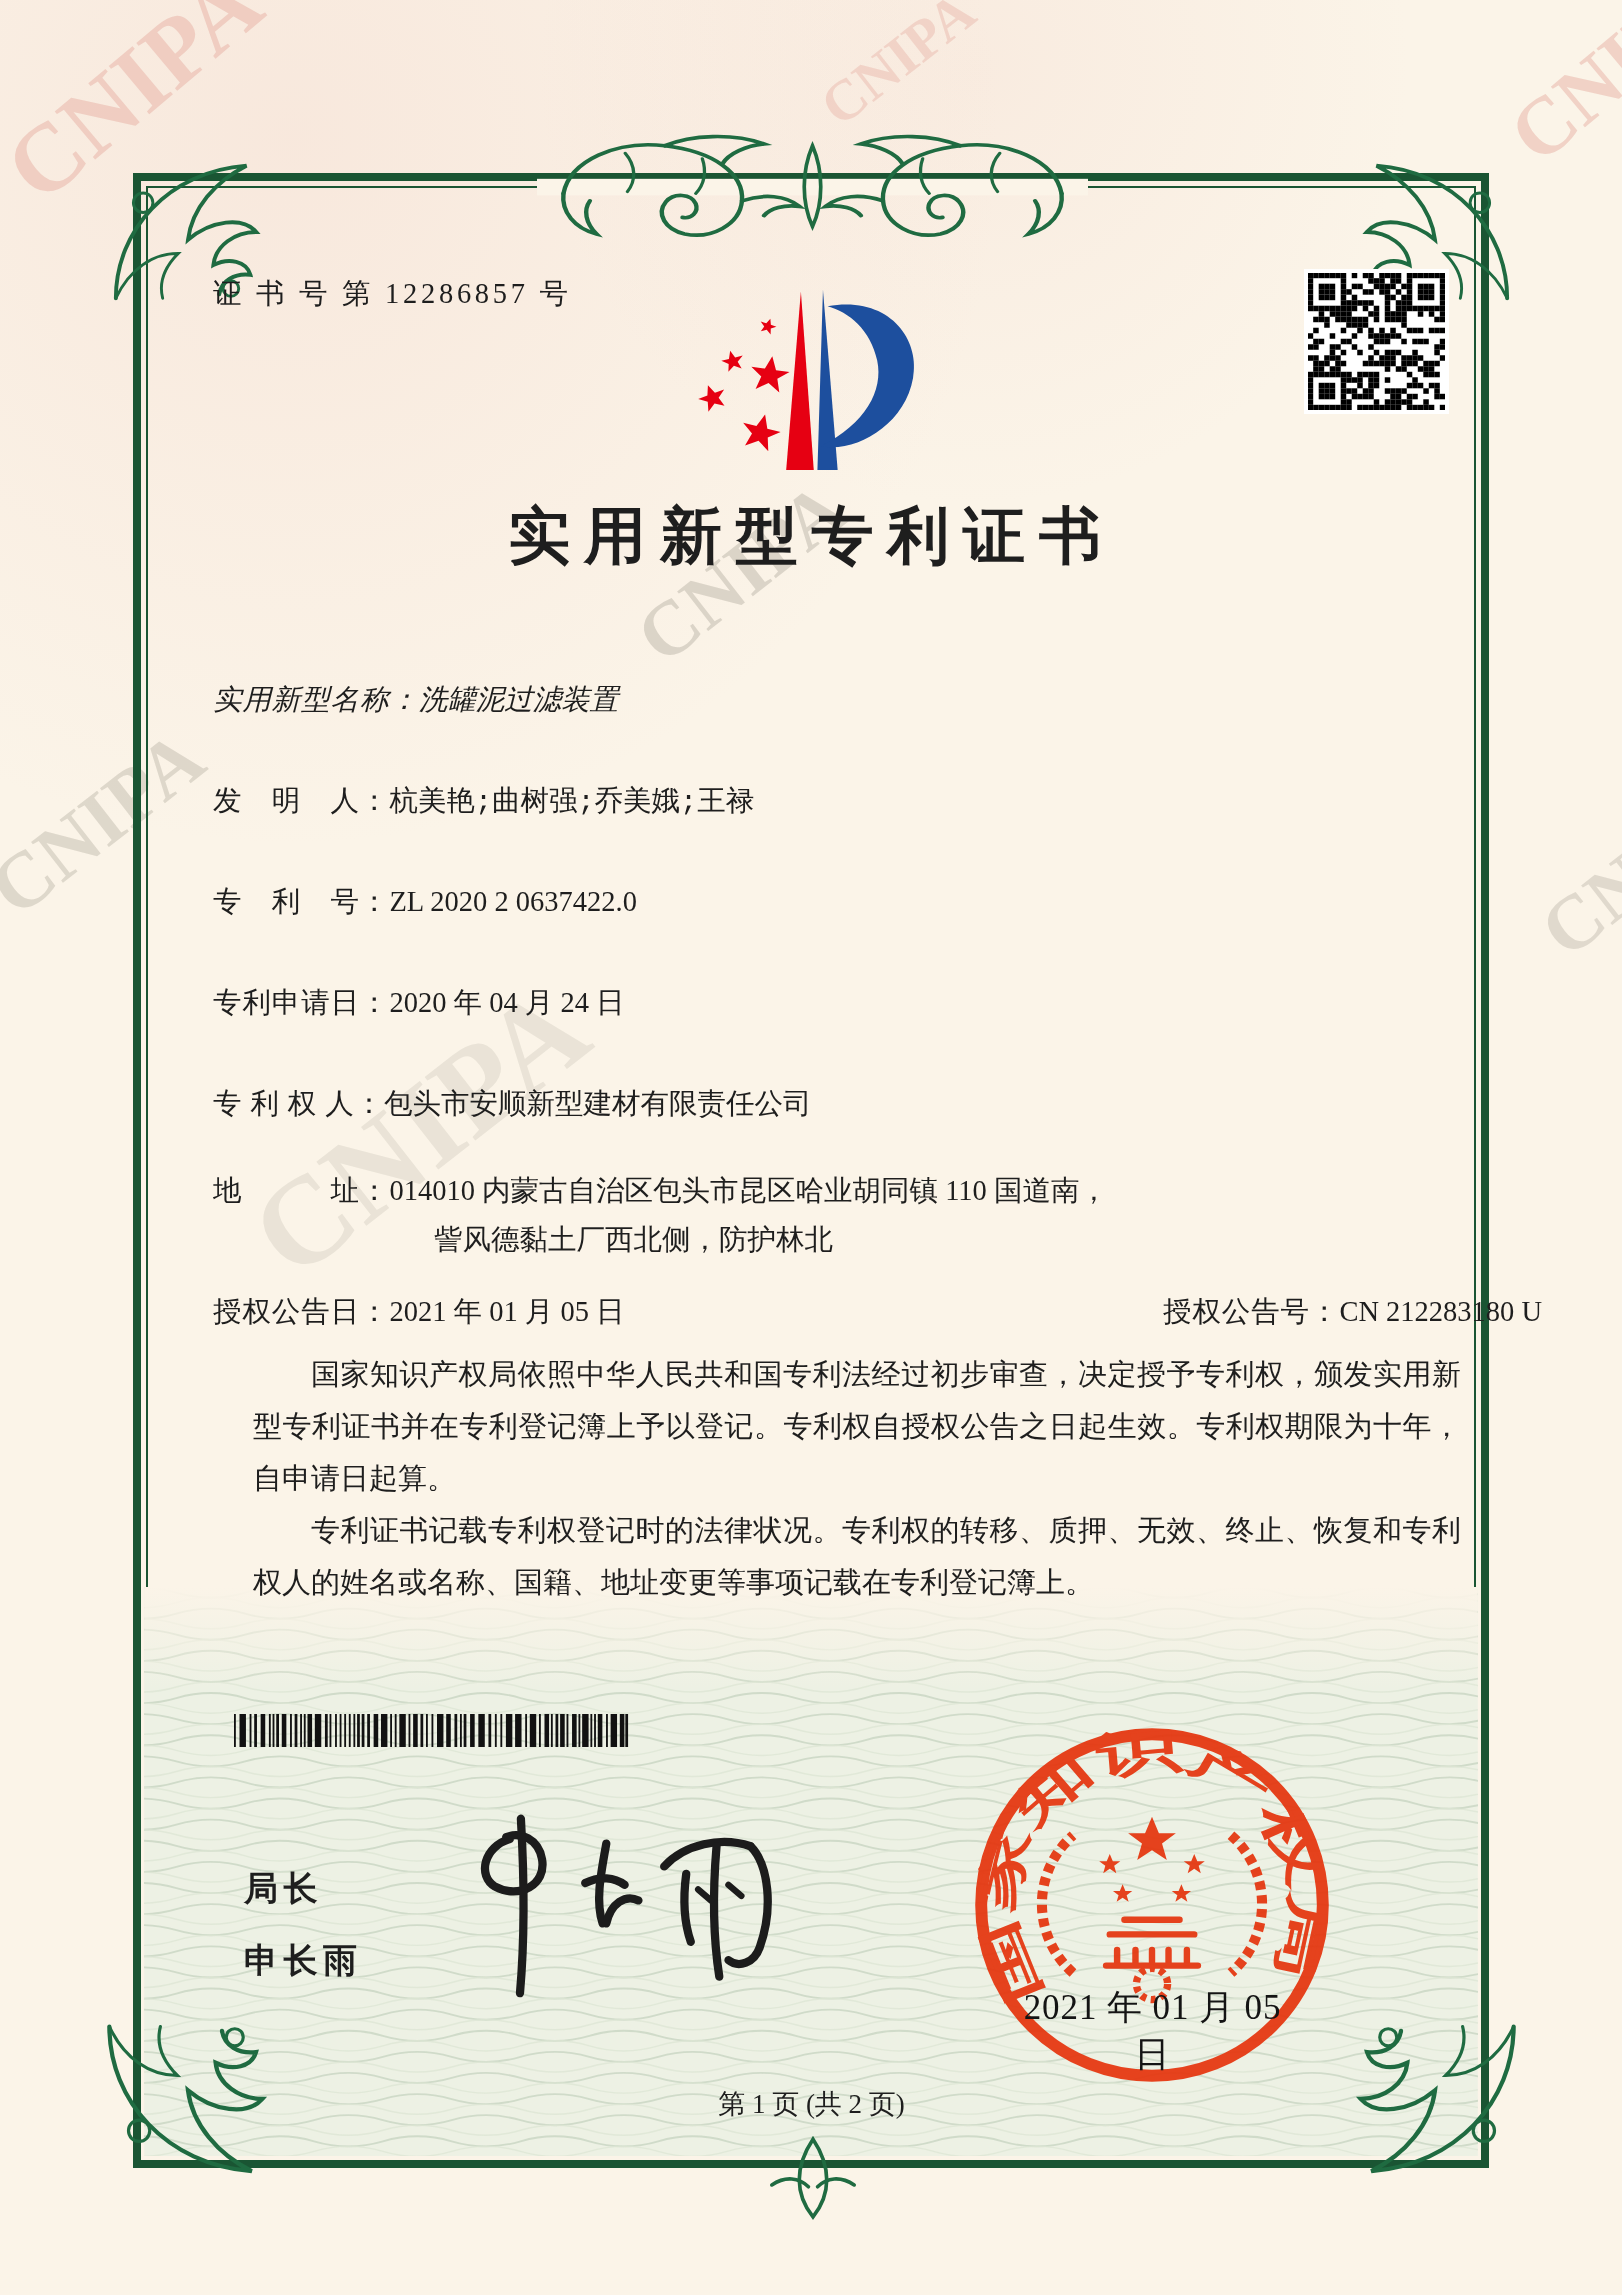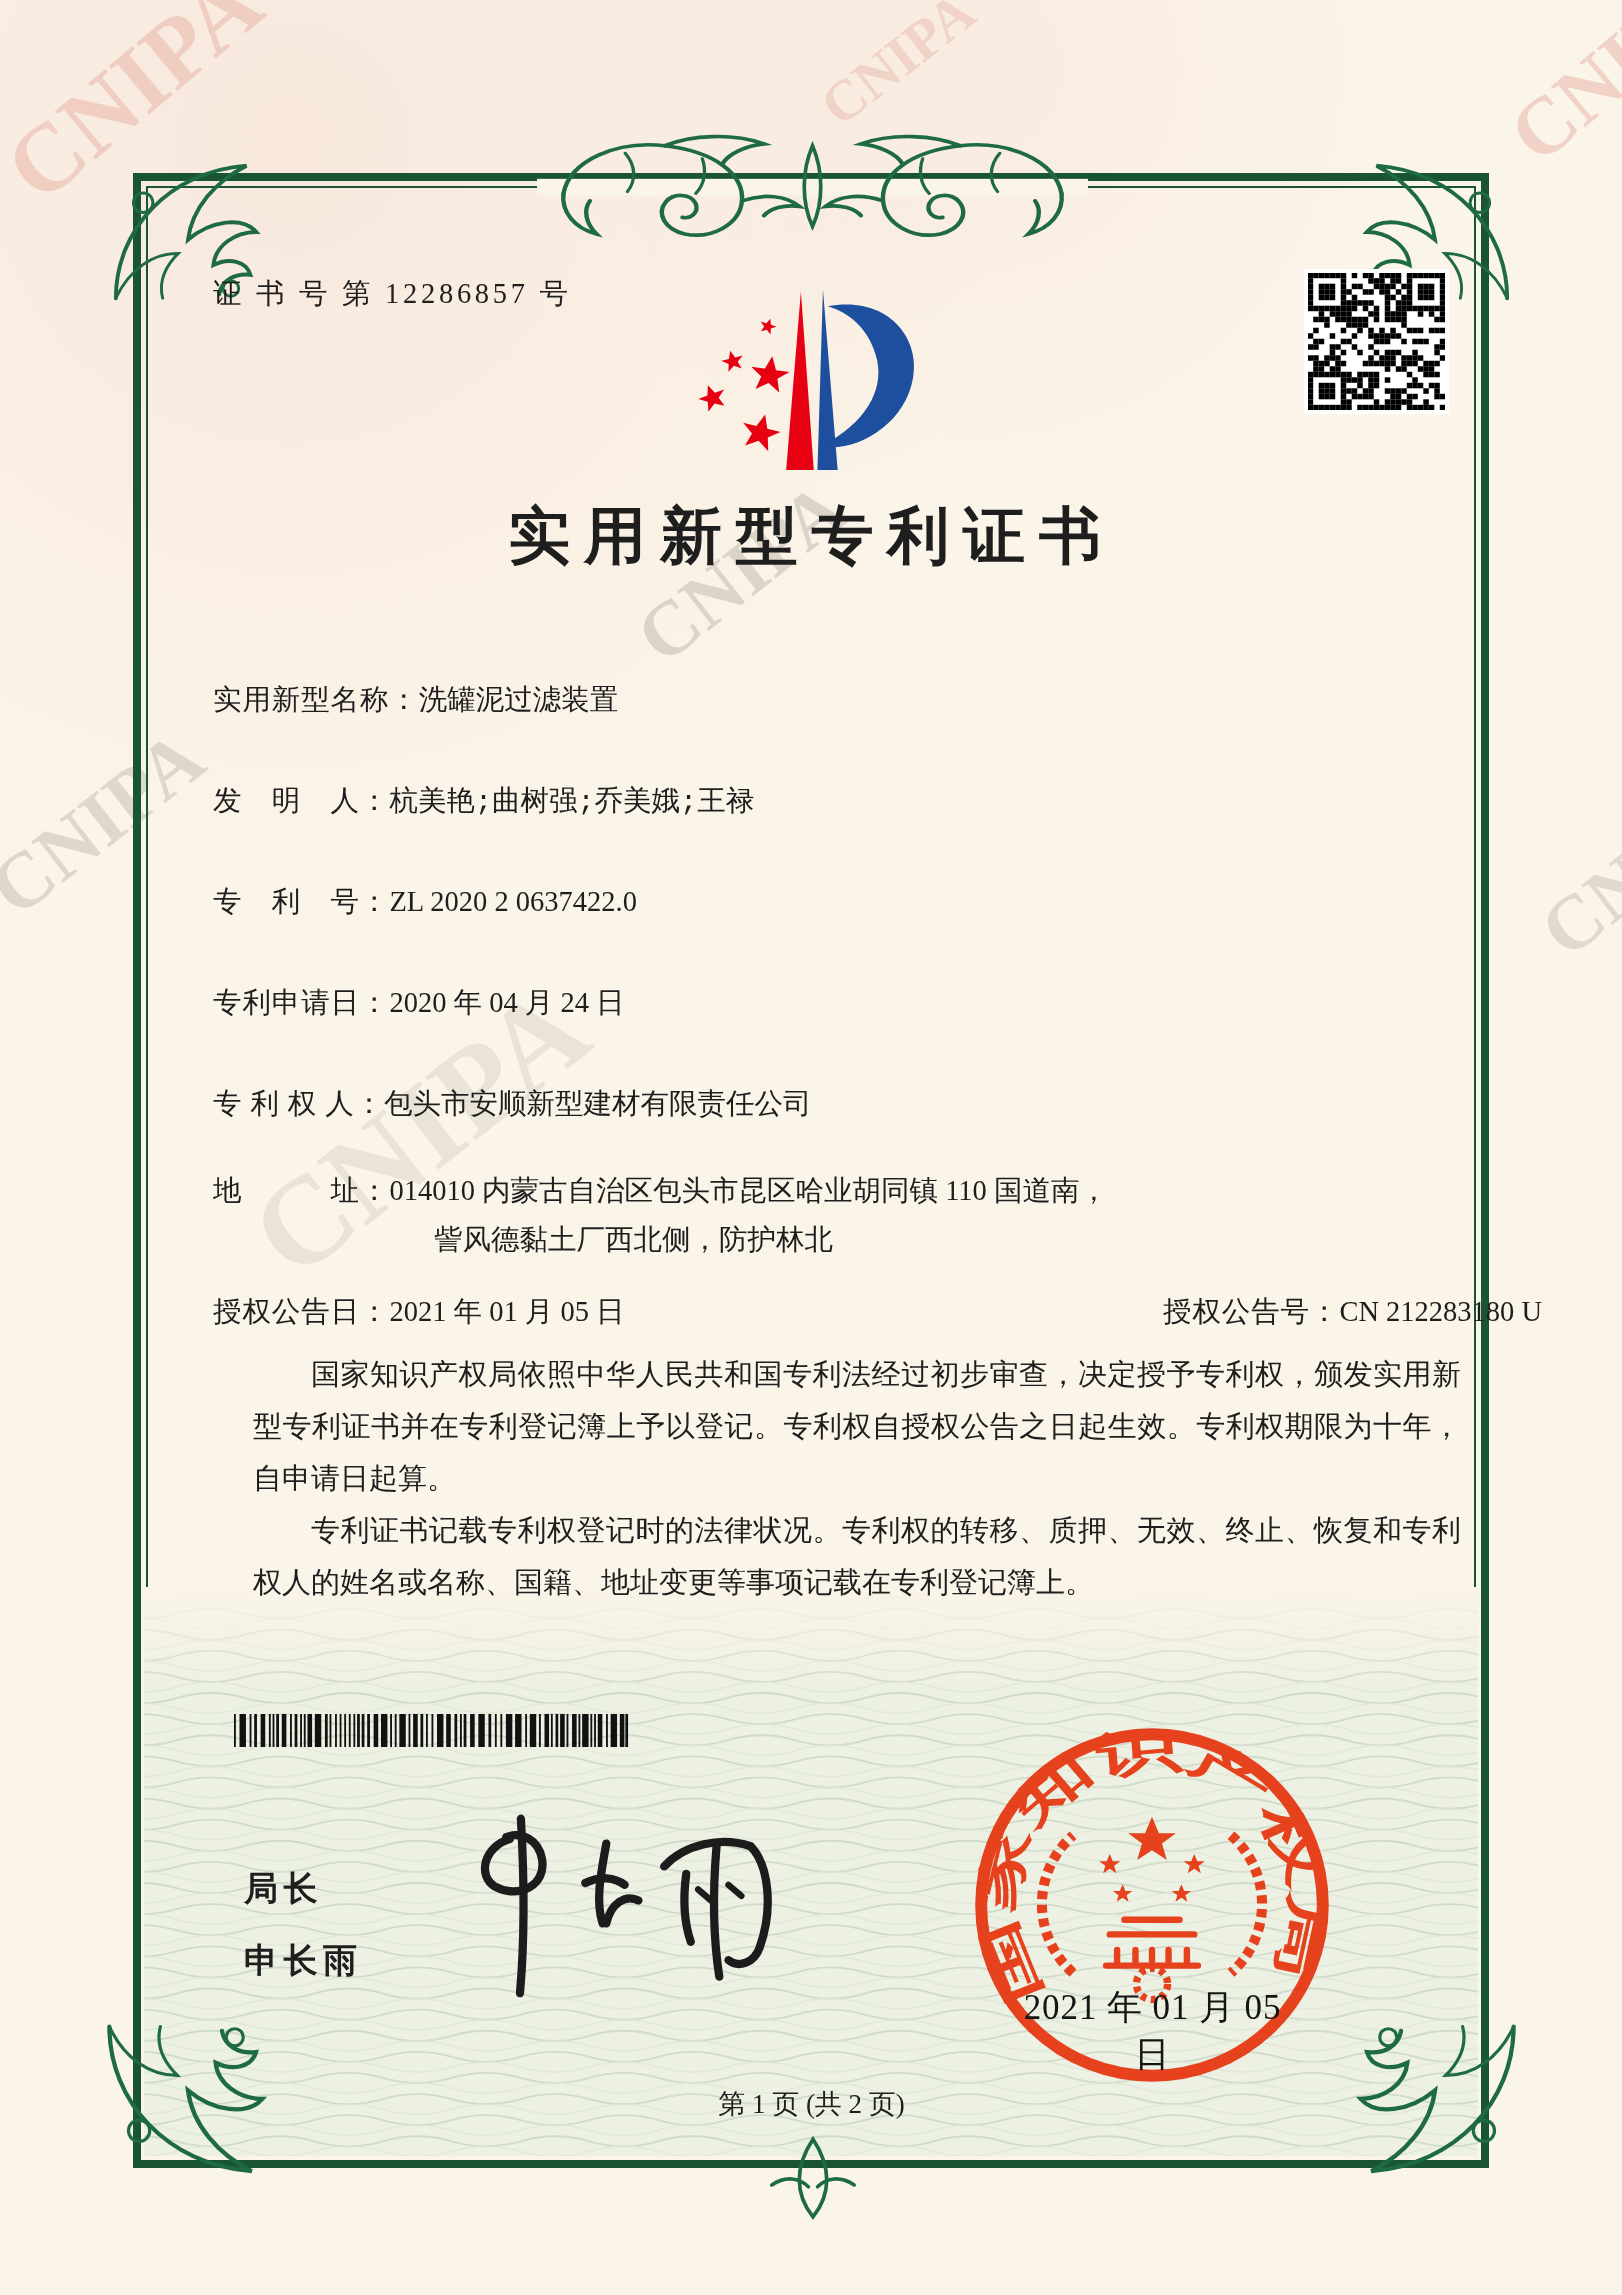--- a/index.html
+++ b/index.html
@@ -531,21 +531,21 @@
       <rect x="18" y="24" width="1" height="1" fill="#000"></rect>
       <rect x="19" y="24" width="1" height="1" fill="#000"></rect>
       <rect x="20" y="24" width="1" height="1" fill="#000"></rect>
       <rect x="21" y="24" width="1" height="1" fill="#000"></rect>
       <rect x="22" y="24" width="1" height="1" fill="#000"></rect>
       <rect x="24" y="24" width="1" height="1" fill="#000"></rect>
     </svg>
 
   <div class="title">实用新型专利证书</div>
 
-  <div class="row" style="top:681px;">
+  <div class="row" style="top:681px;font-style:italic;">
     <span class="lab">实用新型名称：</span><span>洗罐泥过滤装置</span>
   </div>
   <div class="row" style="top:782px;font-family:Liberation Mono, monospace;">
     <span class="lab">发　明　人：</span><span>杭美艳;曲树强;乔美娥;王禄</span>
   </div>
   <div class="row" style="top:883px;">
     <span class="lab">专　利　号：</span><span>ZL 2020 2 0637422.0</span>
   </div>
   <div class="row" style="top:984px;">
     <span class="lab">专利申请日：</span><span>2020 年 04 月 24 日</span>

